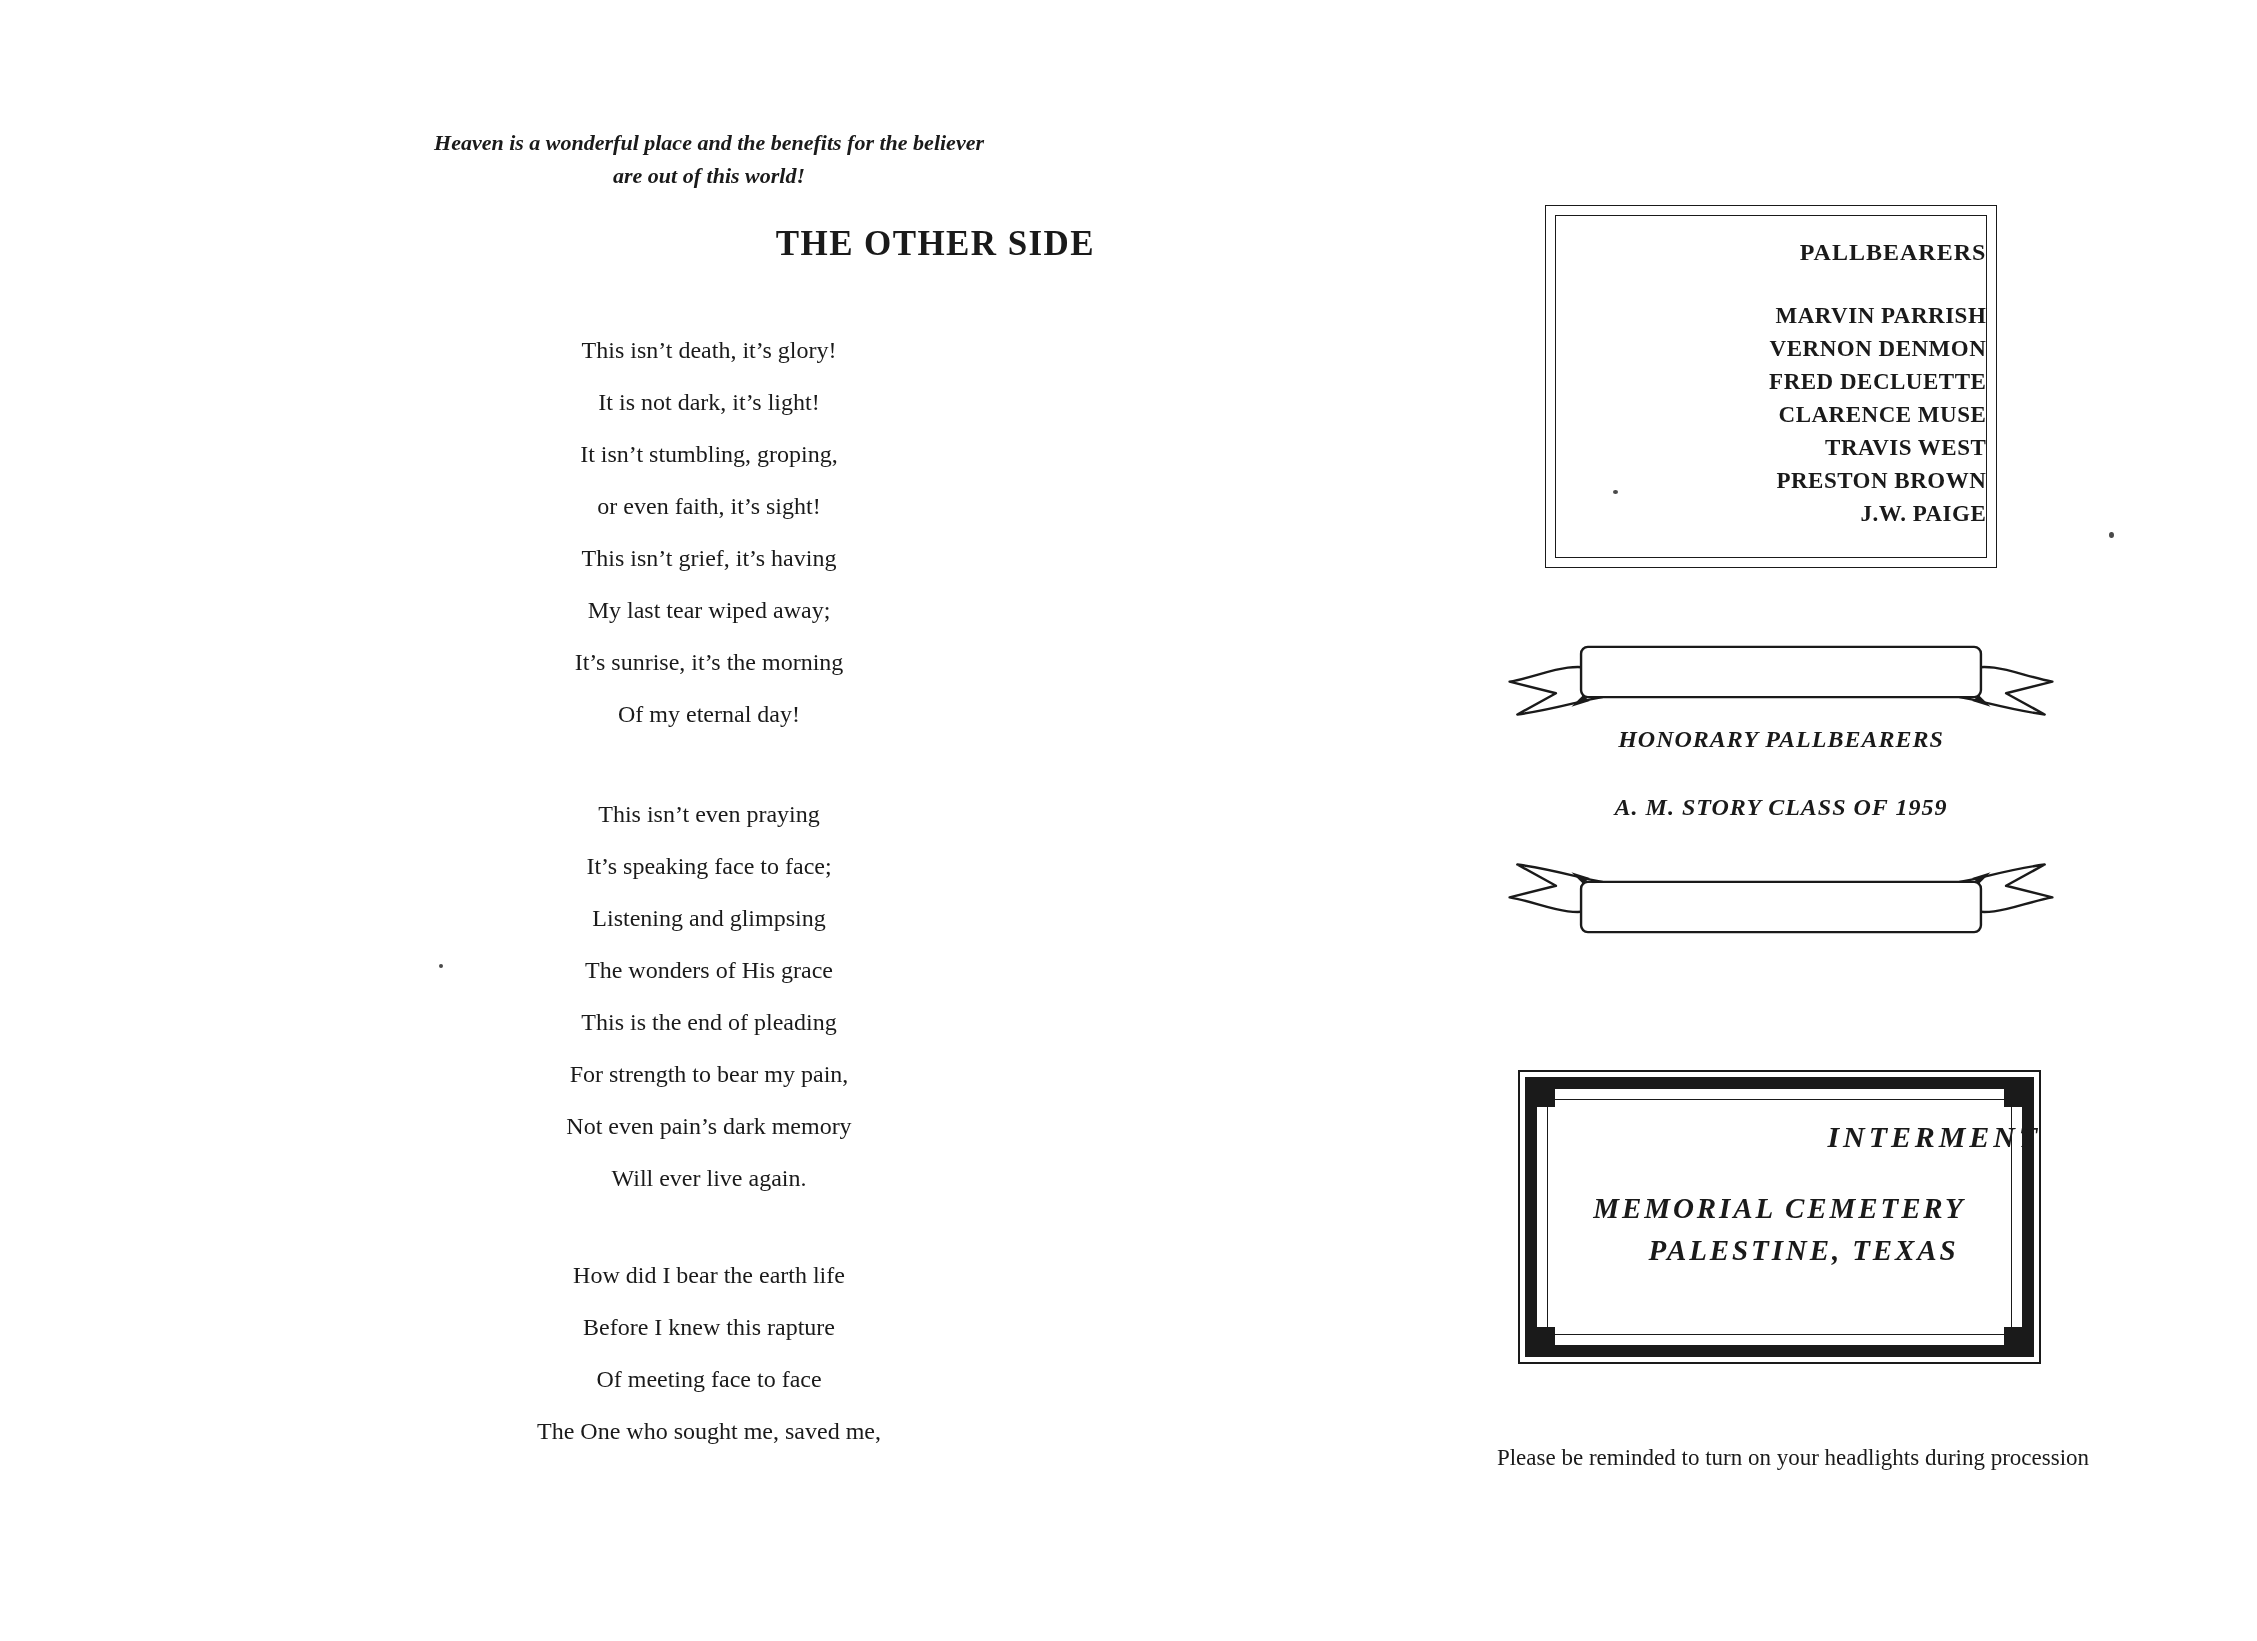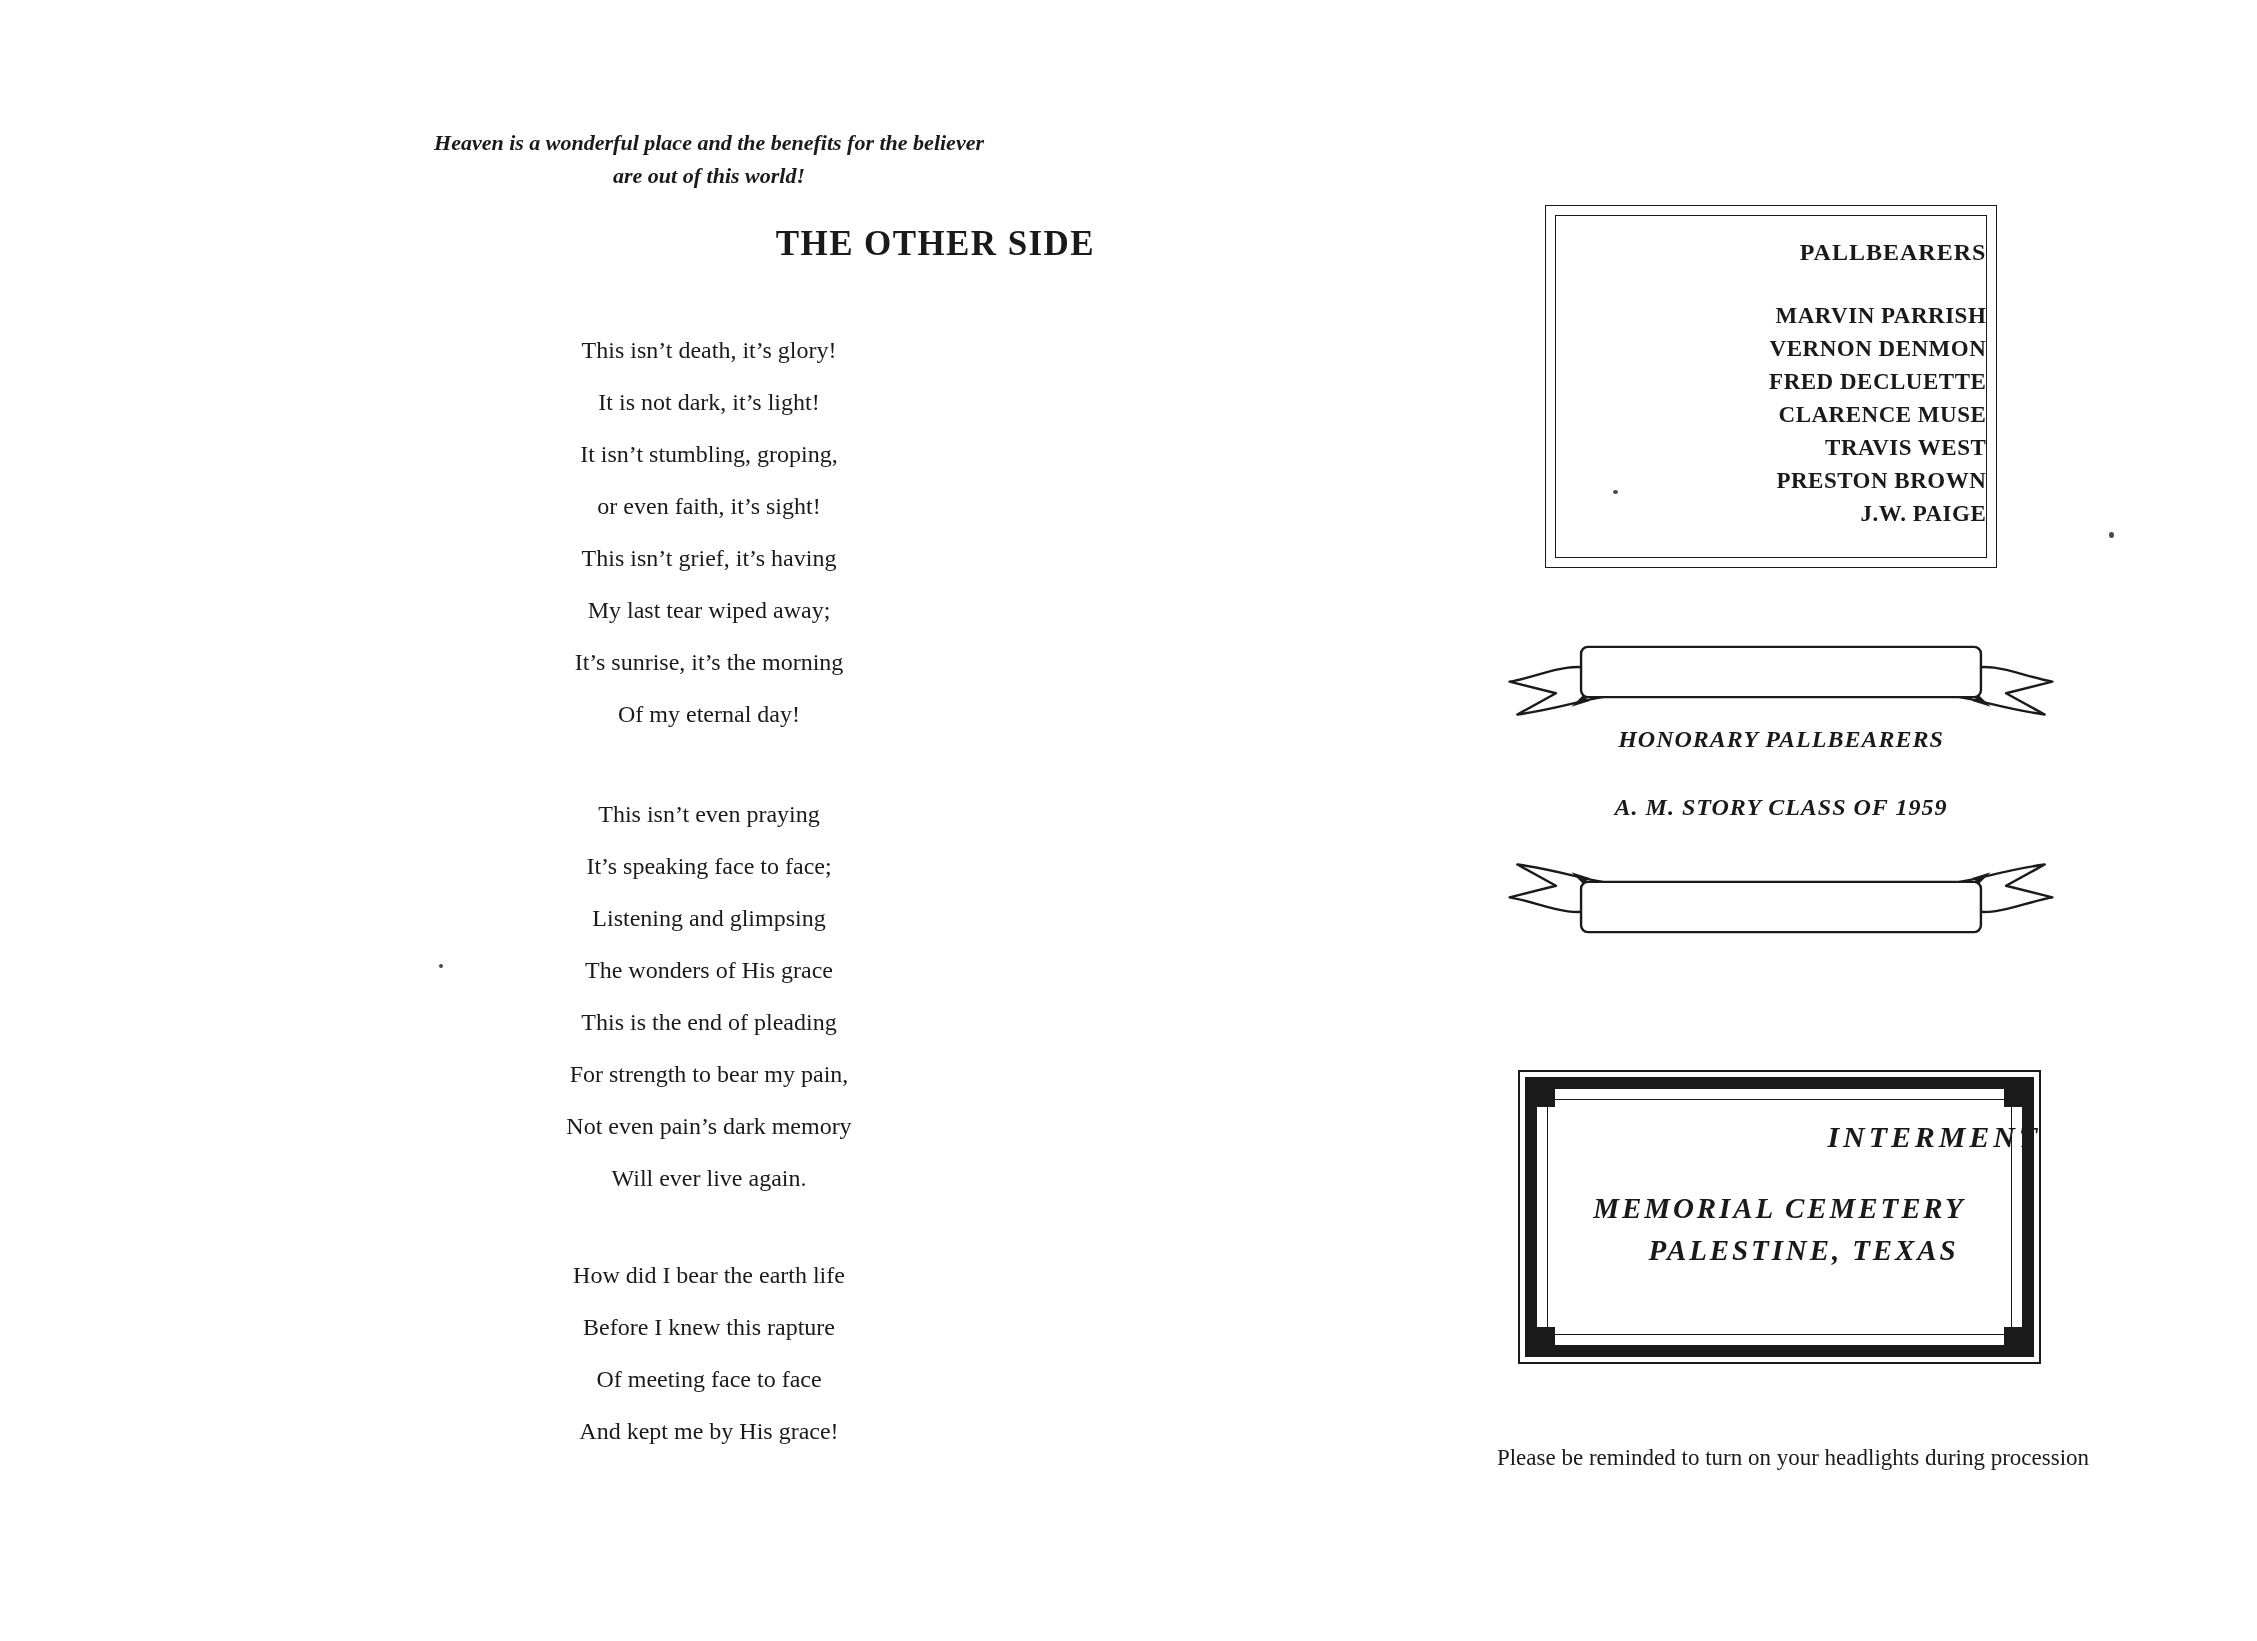--- a/index.html
+++ b/index.html
@@ -109,21 +109,21 @@
     <div>This is the end of pleading</div>
     <div>For strength to bear my pain,</div>
     <div>Not even pain’s dark memory</div>
     <div>Will ever live again.</div>
   </div>
 
   <div class="stanza stanza-3">
     <div>How did I bear the earth life</div>
     <div>Before I knew this rapture</div>
     <div>Of meeting face to face</div>
-    <div>And kept me by His grace!</div>
+    <div>The One who sought me, saved me,</div>
   </div>
 
   <div class="pb-box">
     <div class="pb-inner">
       <div class="pb-title">PALLBEARERS</div>
       <div class="pb-names">
         <div>MARVIN PARRISH</div>
         <div>VERNON DENMON</div>
         <div>FRED DECLUETTE</div>
         <div>CLARENCE MUSE</div>

